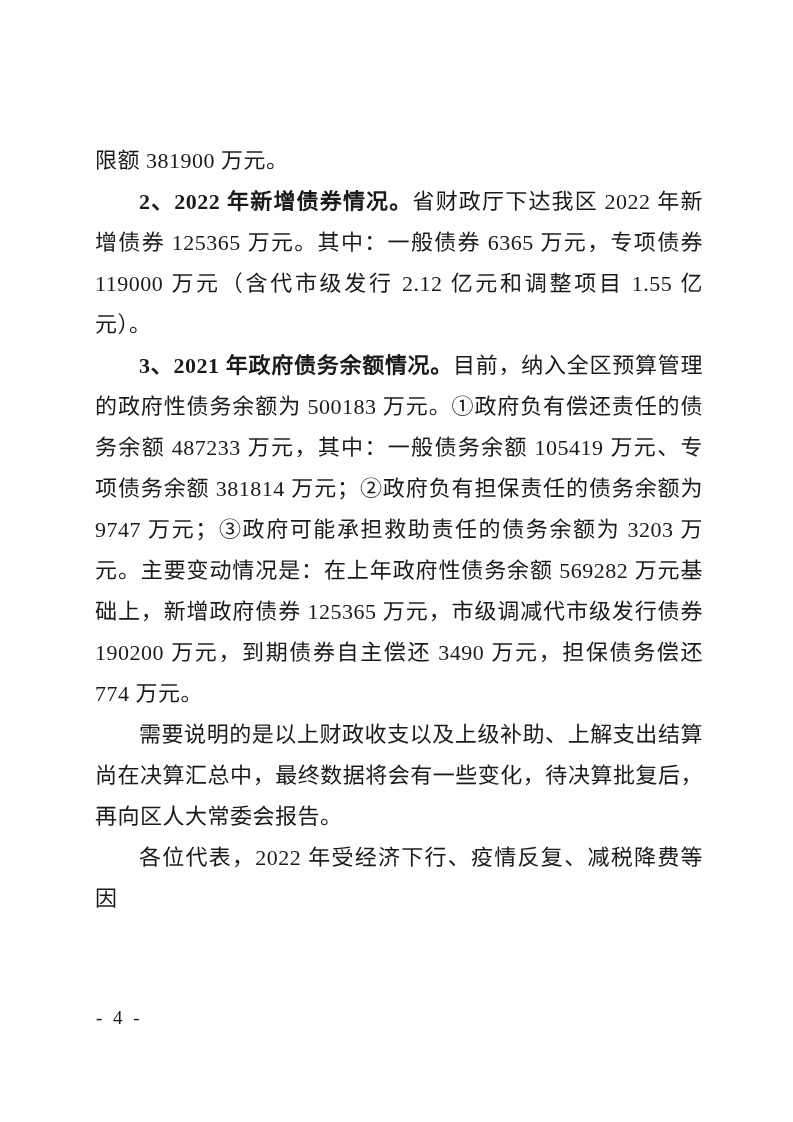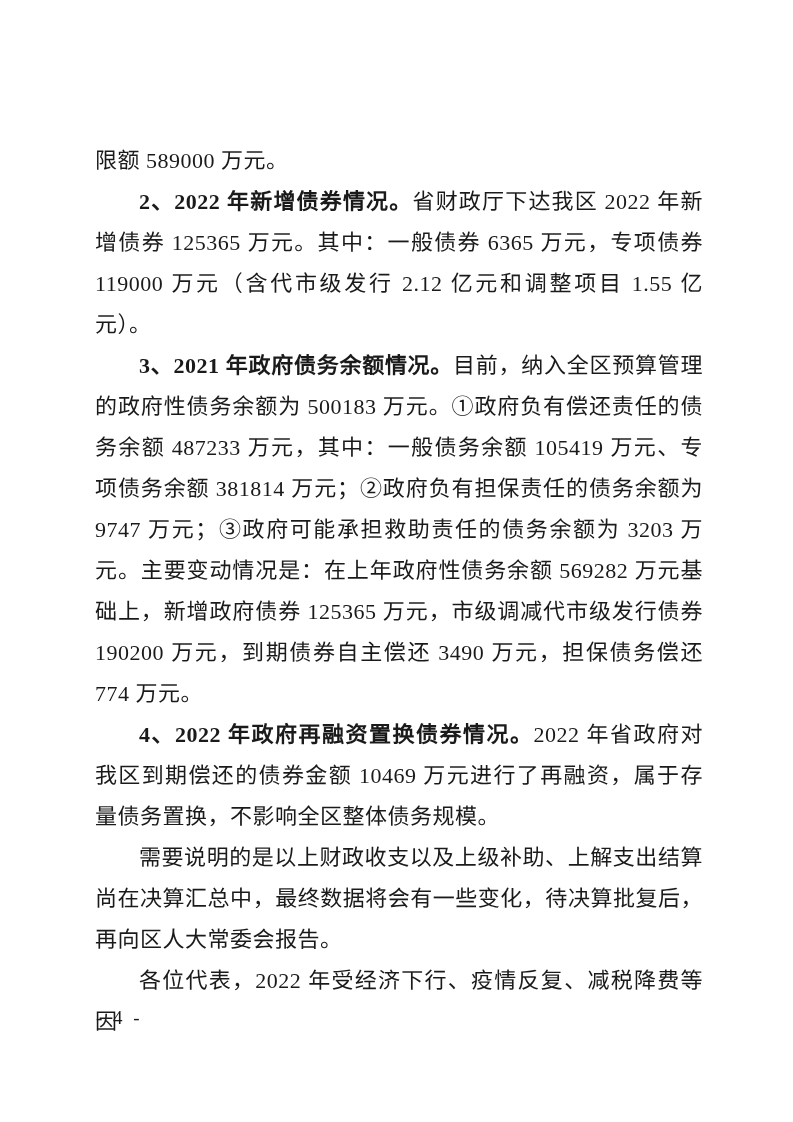--- a/index.html
+++ b/index.html
@@ -47,27 +47,26 @@
     color: #1a1a1a;
   }
 </style>
 </head>
 <body>
 
 <div class="page">
 
   <main class="body-text">
 
-    <p class="para"><span class="seg">限额 589000 万元。</span></p>
+    <p class="para"><span class="seg">限额 381900 万元。</span></p>
 
     <p class="para indent"><span class="seg bold">2、2022 年新增债券情况。</span><span class="seg">省财政厅下达我区 2022 年新增债券 125365 万元。其中：一般债券 6365 万元，专项债券 119000 万元（含代市级发行 2.12 亿元和调整项目 1.55 亿元）。</span></p>
 
     <p class="para indent"><span class="seg bold">3、2021 年政府债务余额情况。</span><span class="seg">目前，纳入全区预算管理的政府性债务余额为 500183 万元。①政府负有偿还责任的债务余额 487233 万元，其中：一般债务余额 105419 万元、专项债务余额 381814 万元；②政府负有担保责任的债务余额为 9747 万元；③政府可能承担救助责任的债务余额为 3203 万元。主要变动情况是：在上年政府性债务余额 569282 万元基础上，新增政府债券 125365 万元，市级调减代市级发行债券 190200 万元，到期债券自主偿还 3490 万元，担保债务偿还 774 万元。</span></p>
 
-    <p class="para indent"><span class="seg bold">4、2022 年政府再融资置换债券情况。</span><span class="seg">2022 年省政府对我区到期偿还的债券金额 10469 万元进行了再融资，属于存量债务置换，不影响全区整体债务规模。</span></p>
 
 
     <p class="para indent"><span class="seg">需要说明的是以上财政收支以及上级补助、上解支出结算尚在决算汇总中，最终数据将会有一些变化，待决算批复后，再向区人大常委会报告。</span></p>
 
     <p class="para indent"><span class="seg">各位代表，2022 年受经济下行、疫情反复、减税降费等因</span></p>
 
   </main>
 
   <footer class="page-footer"><span>- 4 -</span></footer>
 

